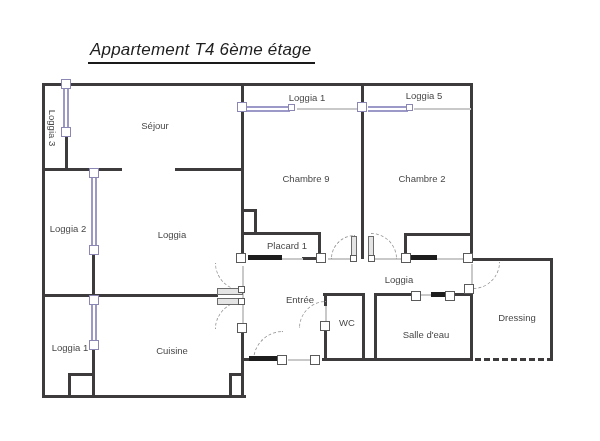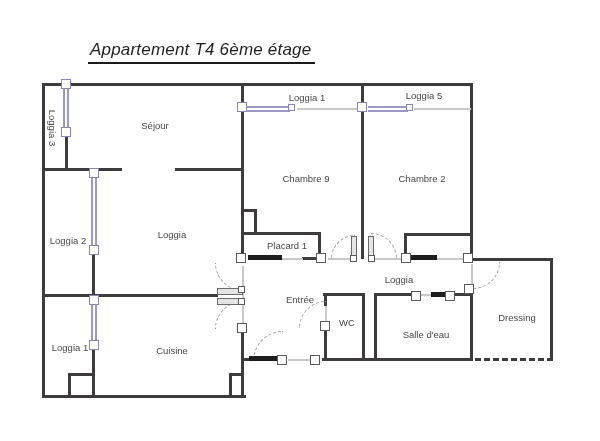--- a/index.html
+++ b/index.html
@@ -136,21 +136,21 @@
   <div class="arc tl" style="left:331px;top:235px;width:24px;height:24px"></div>
   <div class="arc tr" style="left:371px;top:233px;width:26px;height:26px"></div>
   <div class="arc br" style="left:473px;top:262px;width:27px;height:27px"></div>
 
   <div class="room-label" style="left:155px;top:125px">Séjour</div>
   <div class="room-label" style="left:172px;top:234px">Loggia</div>
   <div class="room-label" style="left:172px;top:350px">Cuisine</div>
   <div class="room-label" style="left:306px;top:178px">Chambre 9</div>
   <div class="room-label" style="left:422px;top:178px">Chambre 2</div>
   <div class="room-label" style="left:70px;top:347px">Loggia 1</div>
-  <div class="room-label" style="left:68px;top:240px">Loggia 2</div>
+  <div class="room-label" style="left:68px;top:228px">Loggia 2</div>
   <div class="room-label rot" style="left:52px;top:128px">Loggia 3</div>
   <div class="room-label" style="left:307px;top:97px">Loggia 1</div>
   <div class="room-label" style="left:424px;top:95px">Loggia 5</div>
   <div class="room-label" style="left:287px;top:245px">Placard 1</div>
   <div class="room-label" style="left:399px;top:279px">Loggia</div>
   <div class="room-label" style="left:300px;top:299px">Entrée</div>
   <div class="room-label" style="left:347px;top:322px">WC</div>
   <div class="room-label" style="left:426px;top:334px">Salle d'eau</div>
   <div class="room-label" style="left:517px;top:317px">Dressing</div>
 

